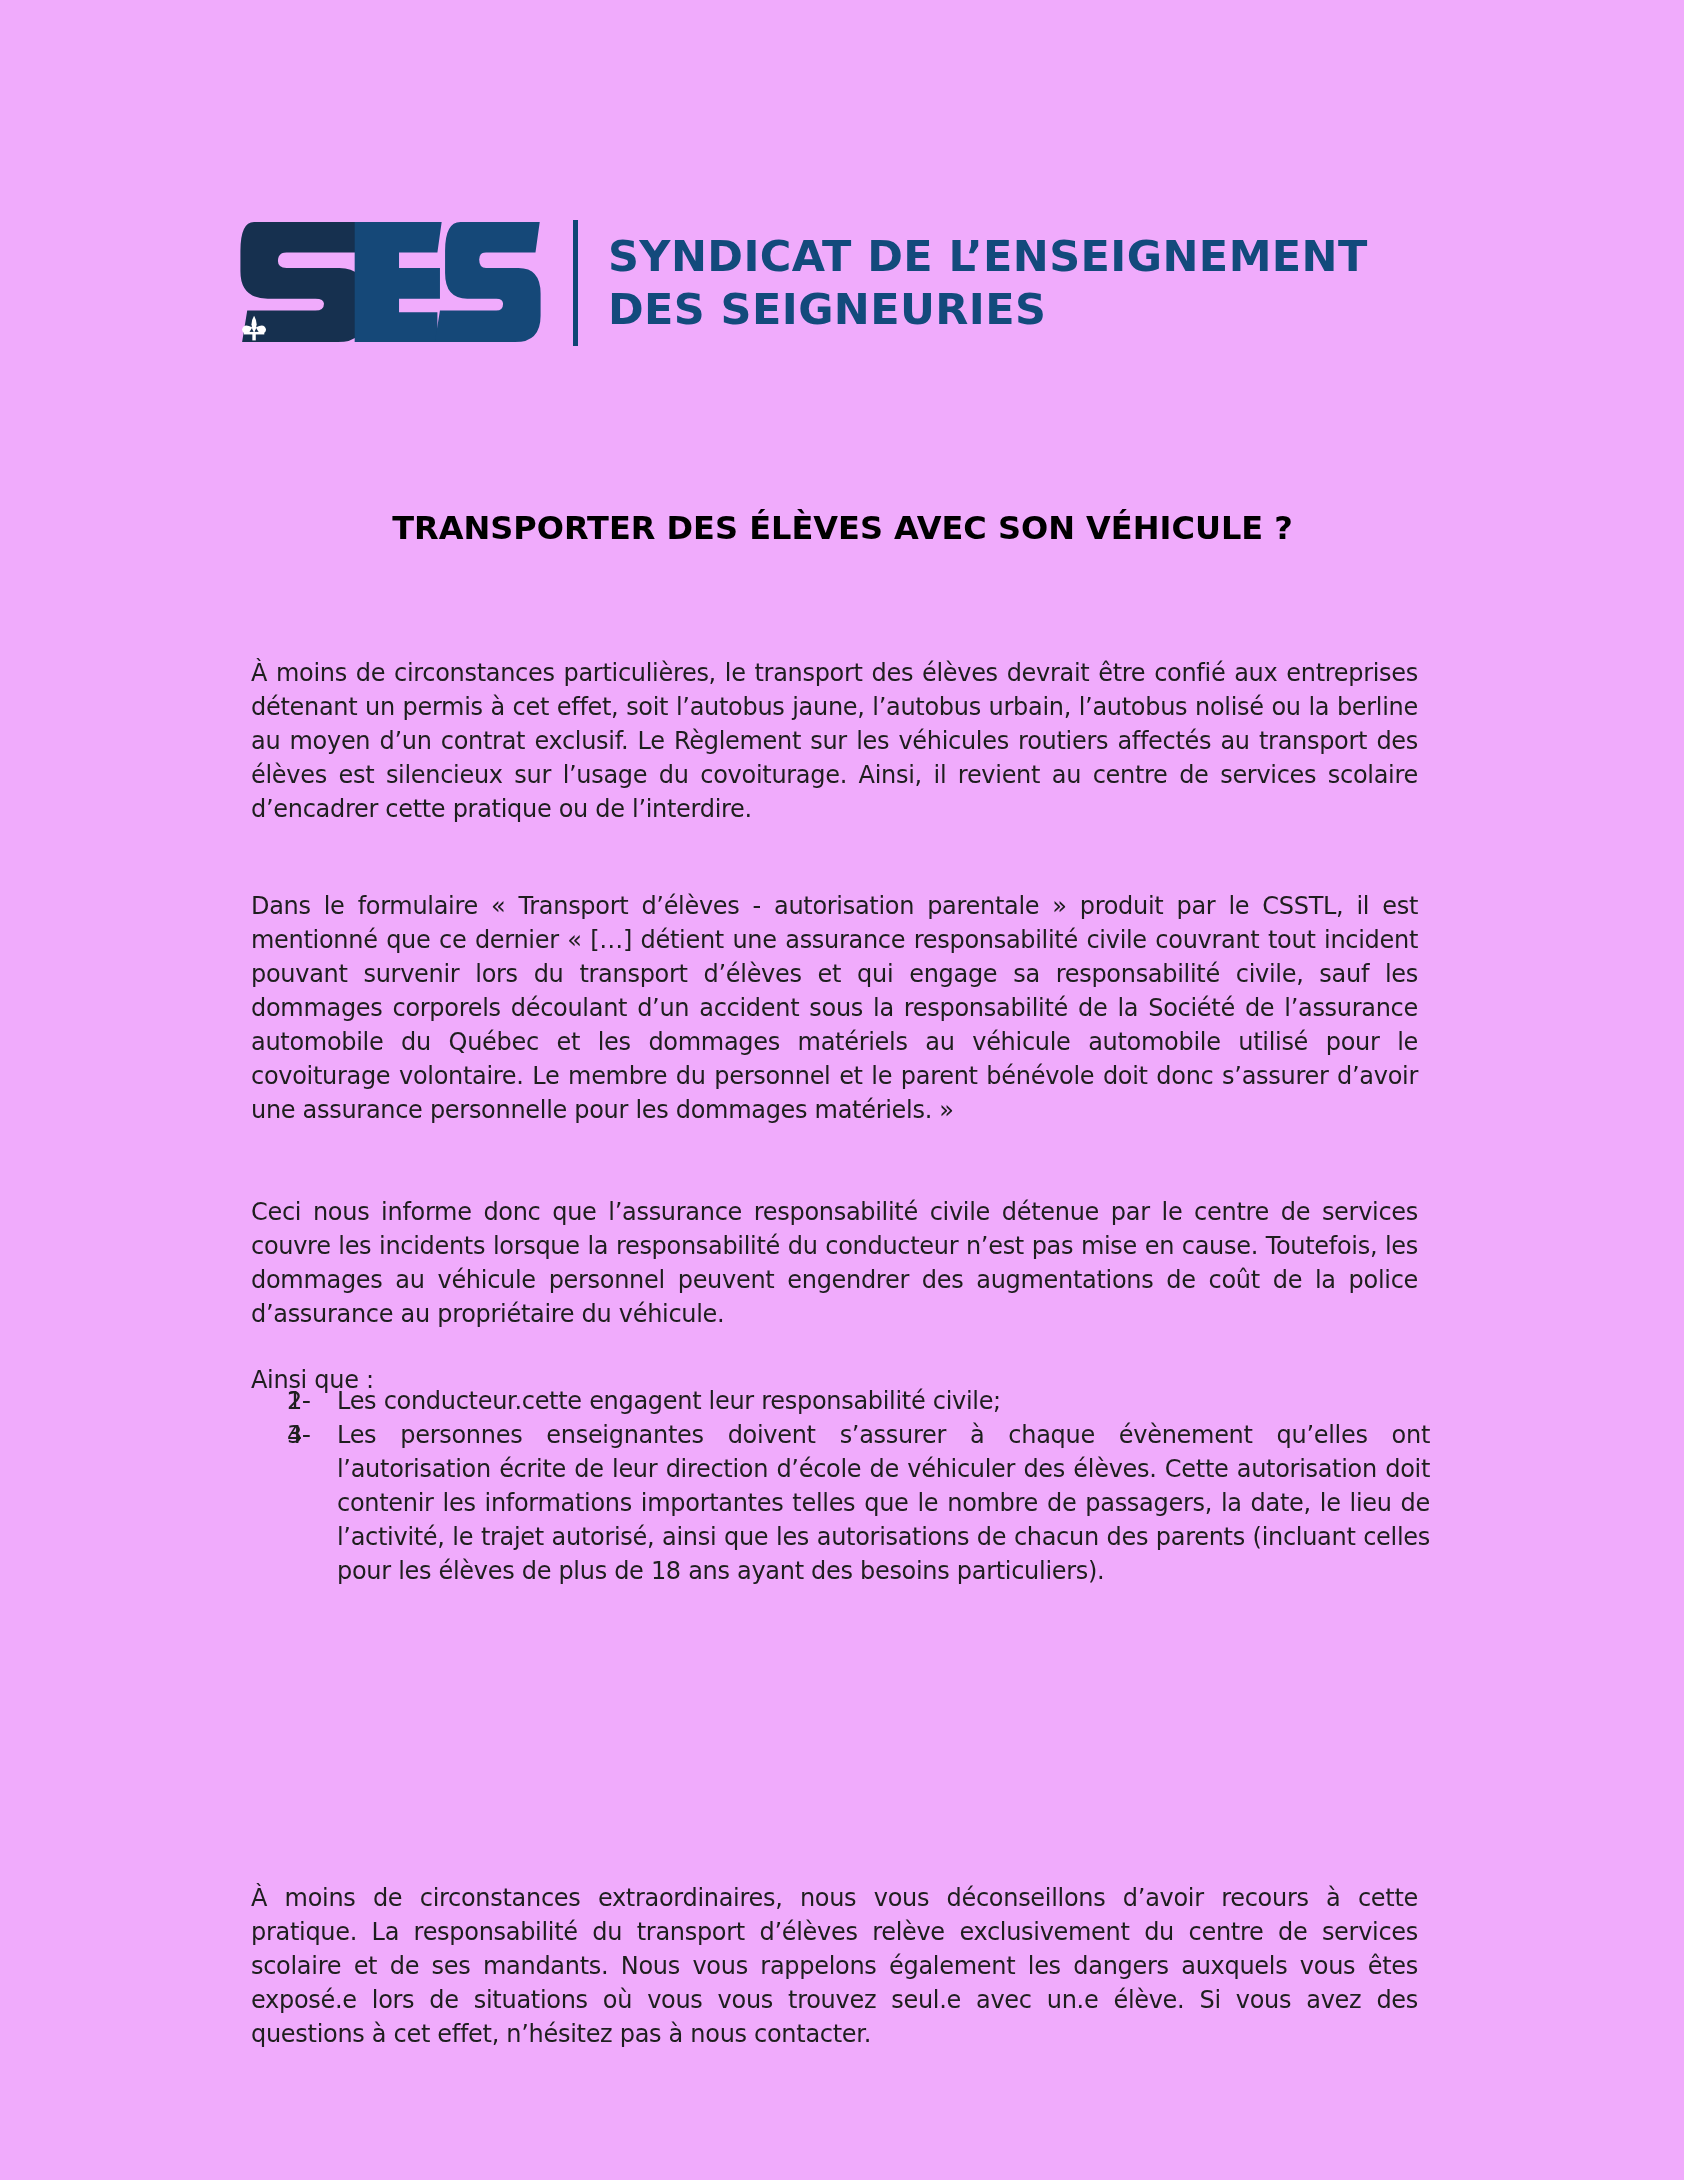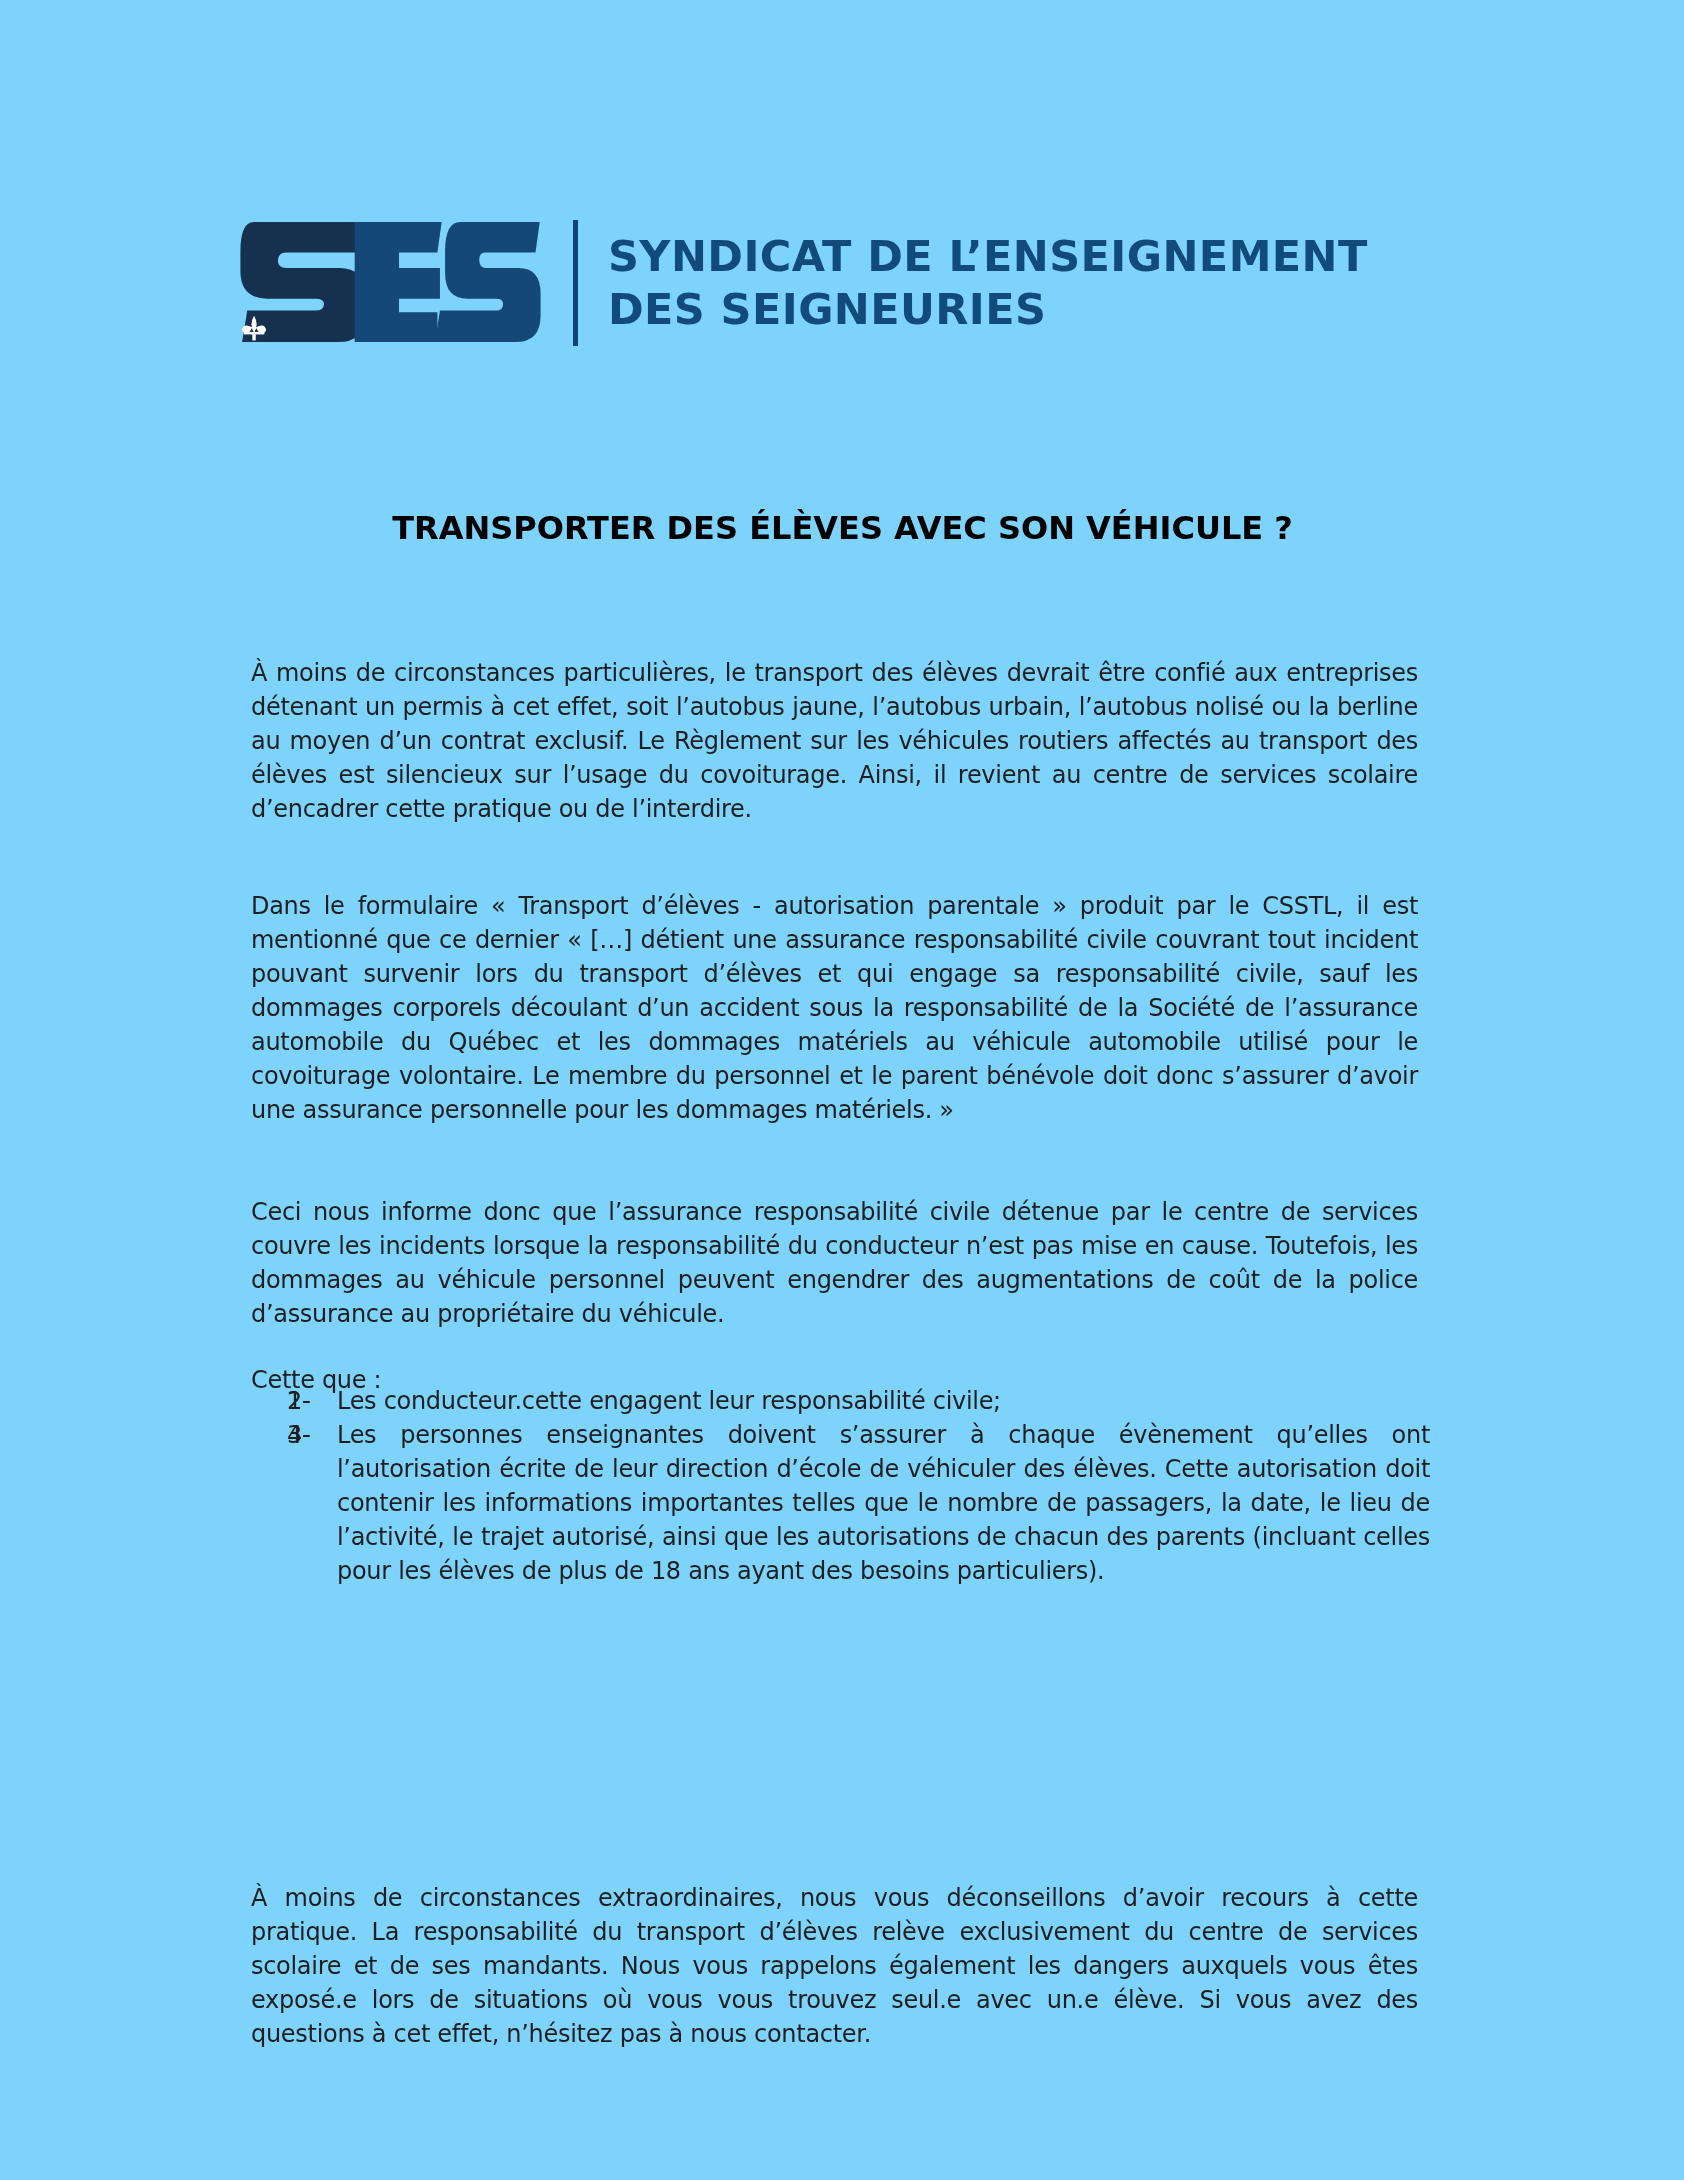--- a/index.html
+++ b/index.html
@@ -1,18 +1,18 @@
 <!DOCTYPE html>
 <html style="font-size:13.6px"><head>
 <meta charset="utf-8">
 <style>
   html, body { margin:0; padding:0; background:#ffffff; }
   body { width:1685px; height:2181px; position:relative; overflow:hidden;
          font-family:"DejaVu Sans", sans-serif; color:#1a1a1a; }
-  .page { position:absolute; left:0; top:0; width:1685px; height:2181px; background:#7dd3fc; }
+  .page { position:absolute; left:0; top:0; width:1685px; height:2181px; background:#f0abfc; }
 
   
   .logo { position:absolute; left:237px; top:220px; width:1193px; height:128px; }
   .logo-mark { position:absolute; left:0; top:0; width:307px; height:124px; }
   .logo-divider { position:absolute; left:336px; top:0; width:5.1px; height:126px; background:#0f4574; }
   .logo-text { position:absolute; left:371px; top:10.2px; font-family:"DejaVu Sans", sans-serif;
                font-weight:bold; color:#134a7c; font-size:43px; line-height:53px;
                letter-spacing:0.4px; transform:scaleX(1.0); transform-origin:left top; white-space:nowrap; }
 
   
@@ -73,21 +73,21 @@
 
   <div class="body-text" id="p2">
     <p>Dans le formulaire « Transport d’élèves - autorisation parentale » produit par le CSSTL, il est mentionné que ce dernier « […] détient une assurance responsabilité civile couvrant tout incident pouvant survenir lors du transport d’élèves et qui engage sa responsabilité civile, sauf les dommages corporels découlant d’un accident sous la responsabilité de la Société de l’assurance automobile du Québec et les dommages matériels au véhicule automobile utilisé pour le covoiturage volontaire. Le membre du personnel et le parent bénévole doit donc s’assurer d’avoir une assurance personnelle pour les dommages matériels. »</p>
   </div>
 
   <div class="body-text" id="p3">
     <p>Ceci nous informe donc que l’assurance responsabilité civile détenue par le centre de services couvre les incidents lorsque la responsabilité du conducteur n’est pas mise en cause. Toutefois, les dommages au véhicule personnel peuvent engendrer des augmentations de coût de la police d’assurance au propriétaire du véhicule.</p>
   </div>
 
   <div class="body-text" id="lead">
-    <p>Cette que :</p>
+    <p>Ainsi que :</p>
   </div>
 
   <ol class="list">
     <li>
       <span class="num">1-</span>
     </li>
     <li>
       <span class="num">2-</span>
       <span>Les conducteur.cette engagent leur responsabilité civile;</span>
     </li>

